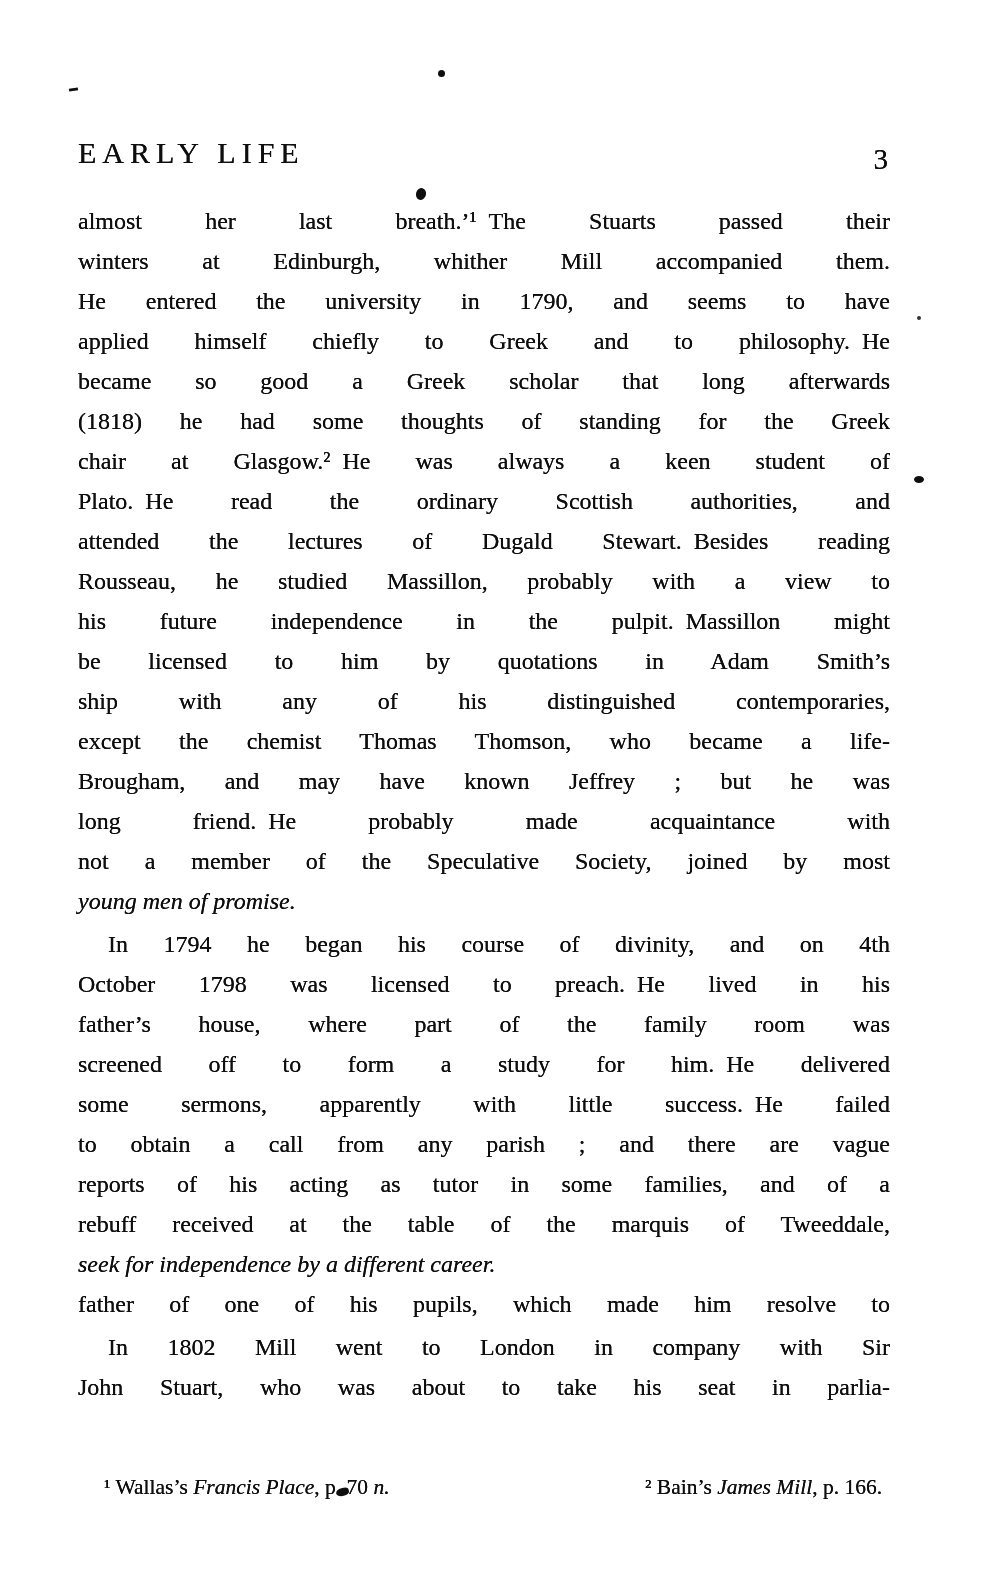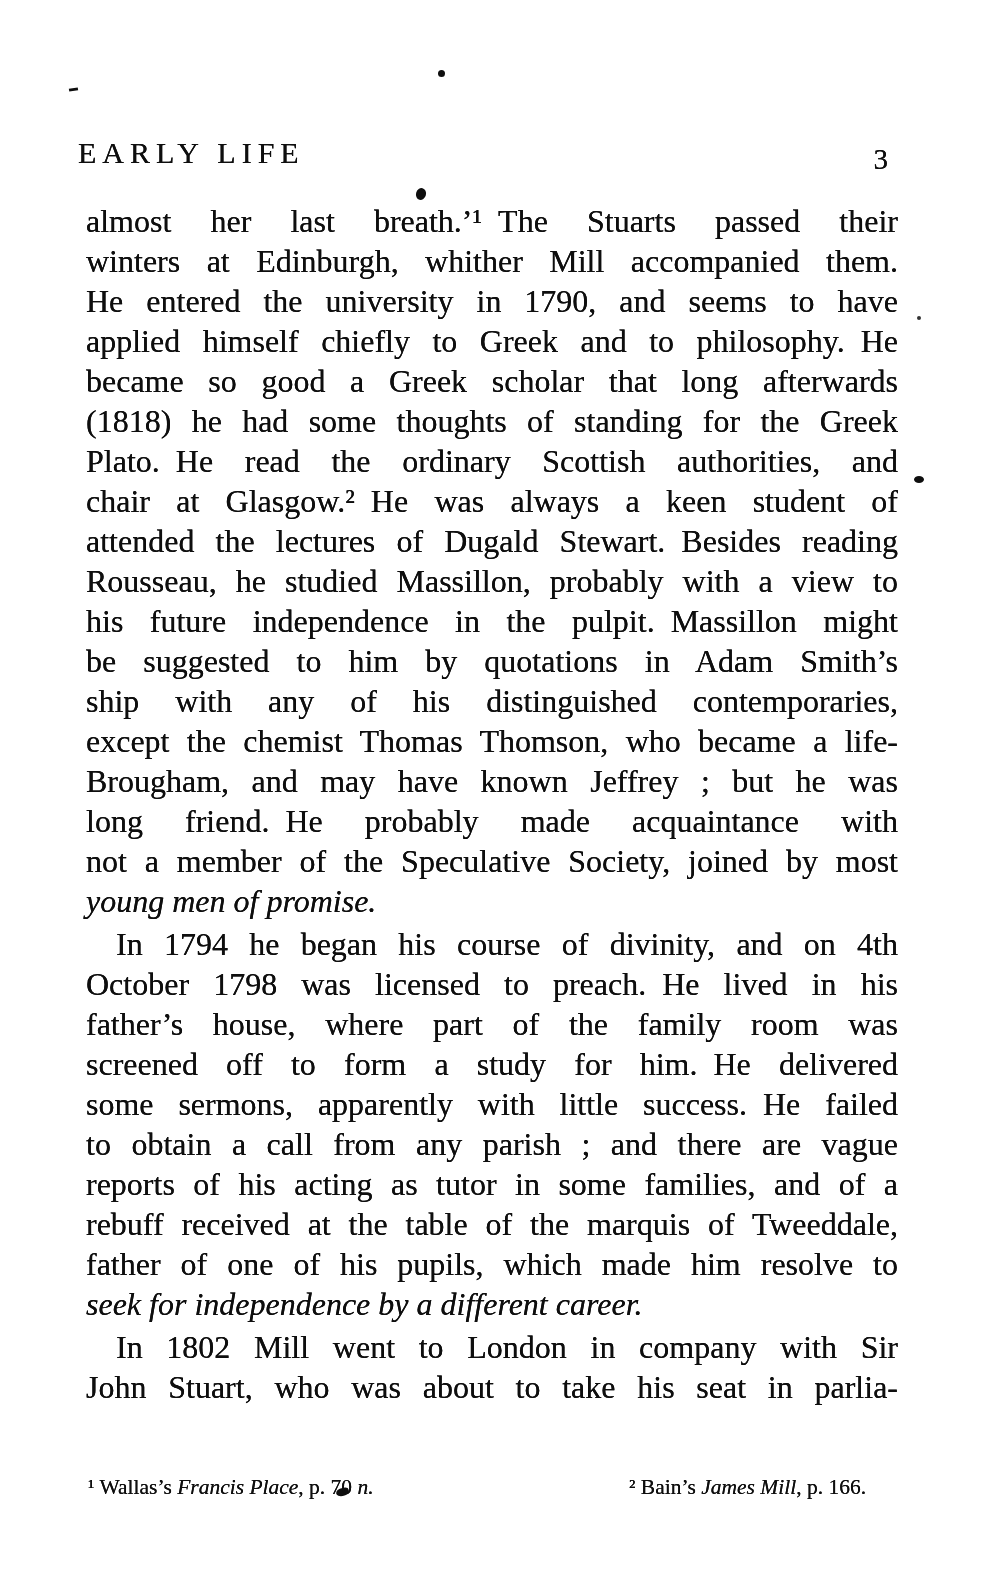--- a/index.html
+++ b/index.html
@@ -13,32 +13,31 @@
   .running-head {
     position:absolute; top:136px; left:78px; width:812px;
     font-size:30px; letter-spacing:6px; white-space:nowrap;
   }
   .page-number {
     position:absolute; top:7px; right:2px;
     font-size:29px; letter-spacing:0;
   }
   .page-body {
     position:absolute; top:201px; left:78px; width:812px;
-    font-size:32px;
-    margin-left:8px;
+    font-size:24px;
   }
   .paragraph { margin:0 0 3px 0; }
   .line {
     line-height:40px;
     text-align:justify; text-align-last:justify;
   }
   .line.para-end { text-align-last:left;font-style:italic; }
   .line.indent { text-indent:30px; }
   .footnotes {
-    position:absolute; top:1472px; left:62px; width:812px;
+    position:absolute; top:1472px; left:78px; width:812px;
     display:flex; justify-content:space-between;
     box-sizing:border-box; padding-left:26px; padding-right:8px;
     font-size:21.5px; line-height:30px;
   }
   .speck { position:absolute; background:var(--ink); }
   .round { border-radius:50%; }
 </style>
 </head>
 <body>
 
@@ -57,44 +56,44 @@
   </div>
 
   <div class="page-body">
       <div class="paragraph">
         <div class="line"><span>almost her last breath.’¹ The Stuarts passed their</span></div>
         <div class="line"><span>winters at Edinburgh, whither Mill accompanied them.</span></div>
         <div class="line"><span>He entered the university in 1790, and seems to have</span></div>
         <div class="line"><span>applied himself chiefly to Greek and to philosophy. He</span></div>
         <div class="line"><span>became so good a Greek scholar that long afterwards</span></div>
         <div class="line"><span>(1818) he had some thoughts of standing for the Greek</span></div>
+        <div class="line"><span>chair at Glasgow.² He was always a keen student of</span></div>
         <div class="line"><span>Plato. He read the ordinary Scottish authorities, and</span></div>
-        <div class="line"><span>chair at Glasgow.² He was always a keen student of</span></div>
         <div class="line"><span>attended the lectures of Dugald Stewart. Besides reading</span></div>
         <div class="line"><span>Rousseau, he studied Massillon, probably with a view to</span></div>
         <div class="line"><span>his future independence in the pulpit. Massillon might</span></div>
-        <div class="line"><span>be suggested to him by quotations in Adam Smith’s</span></div>
+        <div class="line"><span>be licensed to him by quotations in Adam Smith’s</span></div>
         <div class="line"><span>ship with any of his distinguished contemporaries,</span></div>
         <div class="line"><span>except the chemist Thomas Thomson, who became a life-</span></div>
         <div class="line"><span>Brougham, and may have known Jeffrey ; but he was</span></div>
         <div class="line"><span>long friend. He probably made acquaintance with</span></div>
         <div class="line"><span>not a member of the Speculative Society, joined by most</span></div>
         <div class="line para-end"><span>young men of promise.</span></div>
       </div>
       <div class="paragraph">
         <div class="line indent"><span>In 1794 he began his course of divinity, and on 4th</span></div>
         <div class="line"><span>October 1798 was licensed to preach. He lived in his</span></div>
         <div class="line"><span>father’s house, where part of the family room was</span></div>
         <div class="line"><span>screened off to form a study for him. He delivered</span></div>
         <div class="line"><span>some sermons, apparently with little success. He failed</span></div>
         <div class="line"><span>to obtain a call from any parish ; and there are vague</span></div>
         <div class="line"><span>reports of his acting as tutor in some families, and of a</span></div>
         <div class="line"><span>rebuff received at the table of the marquis of Tweeddale,</span></div>
+        <div class="line para-end"><span>seek for independence by a different career.</span></div>
         <div class="line"><span>father of one of his pupils, which made him resolve to</span></div>
-        <div class="line para-end"><span>seek for independence by a different career.</span></div>
       </div>
       <div class="paragraph">
         <div class="line indent"><span>In 1802 Mill went to London in company with Sir</span></div>
         <div class="line"><span>John Stuart, who was about to take his seat in parlia-</span></div>
       </div>
     </div>
 
   <div class="footnotes">
       <div class="footnote"><span>¹ Wallas’s </span><i>Francis Place</i><span>, p. 70 </span><i>n.</i></div>
       <div class="footnote"><span>² Bain’s </span><i>James Mill</i><span>, p. 166.</span></div>

